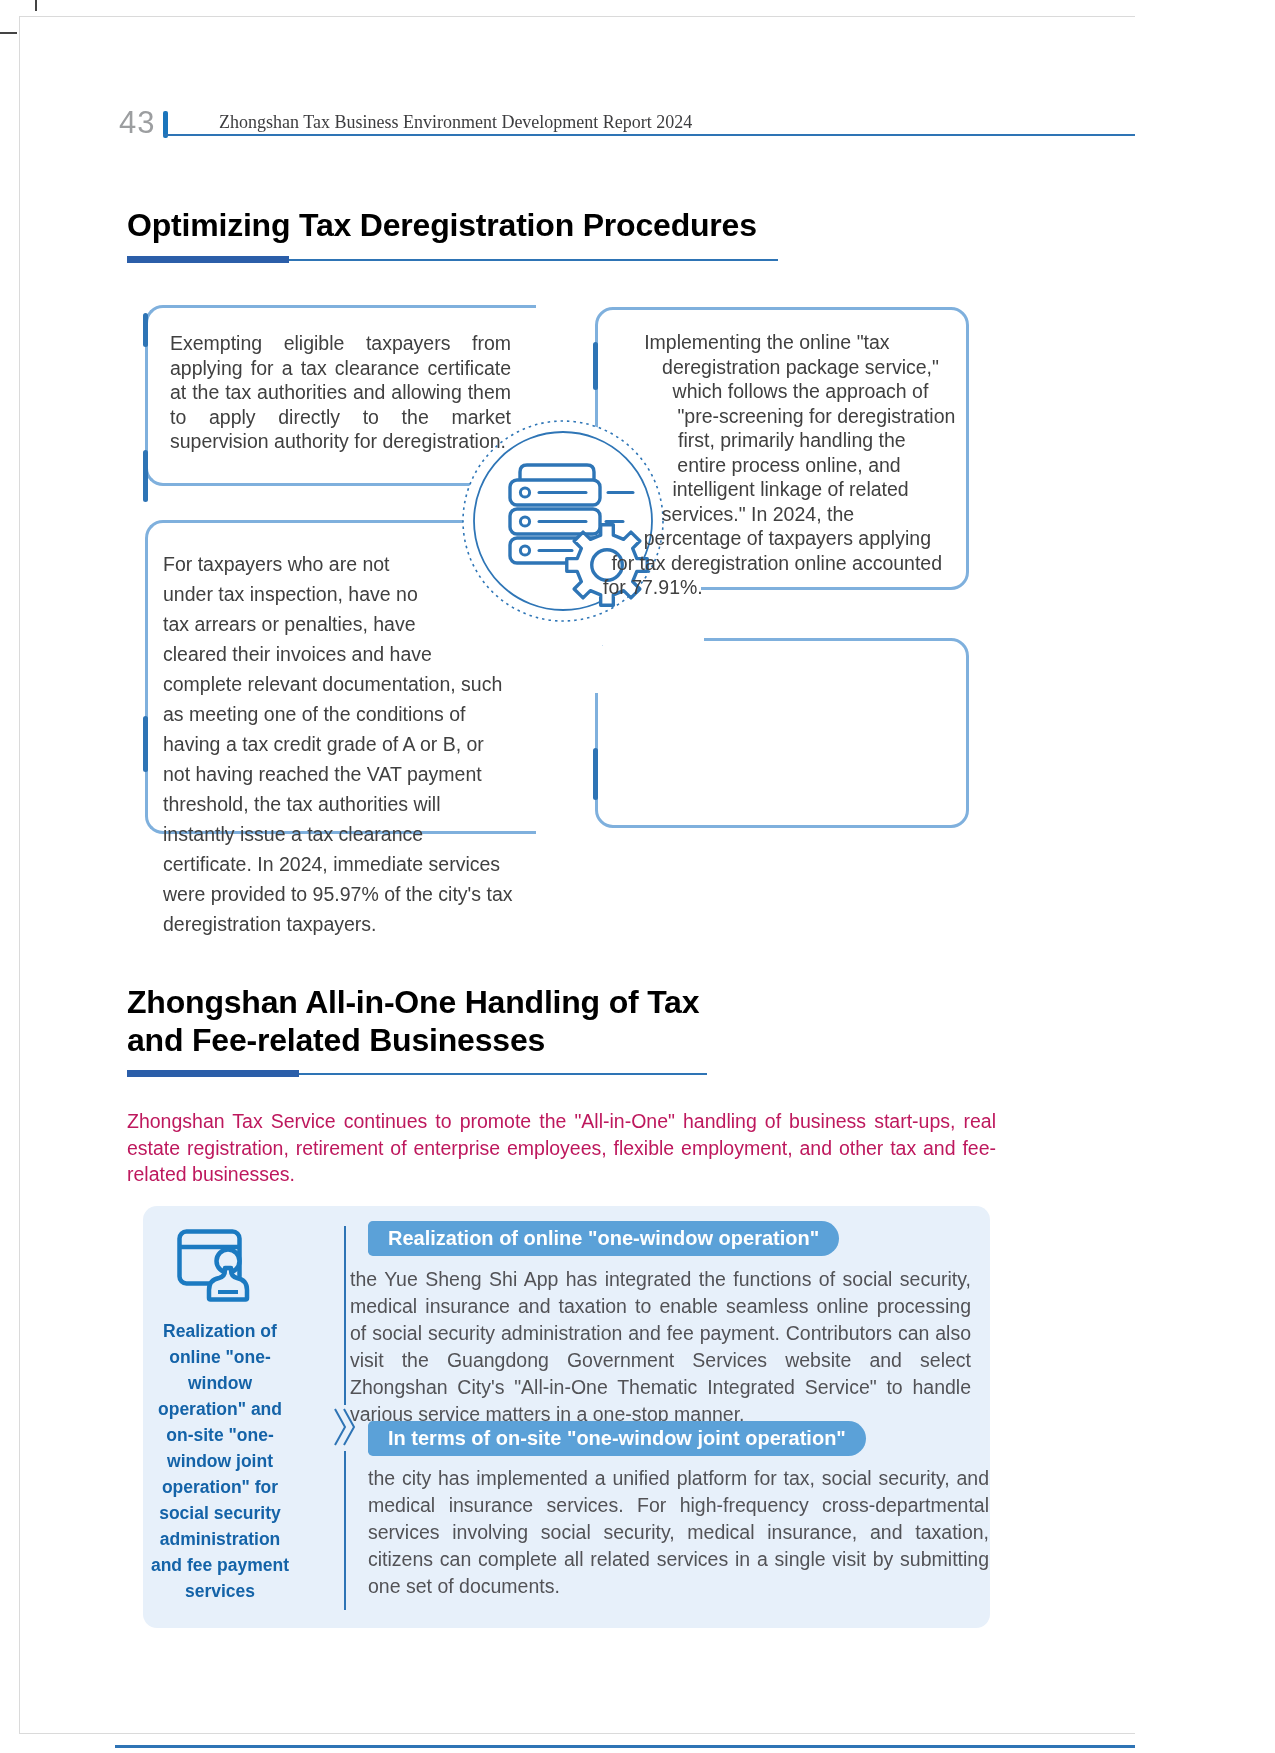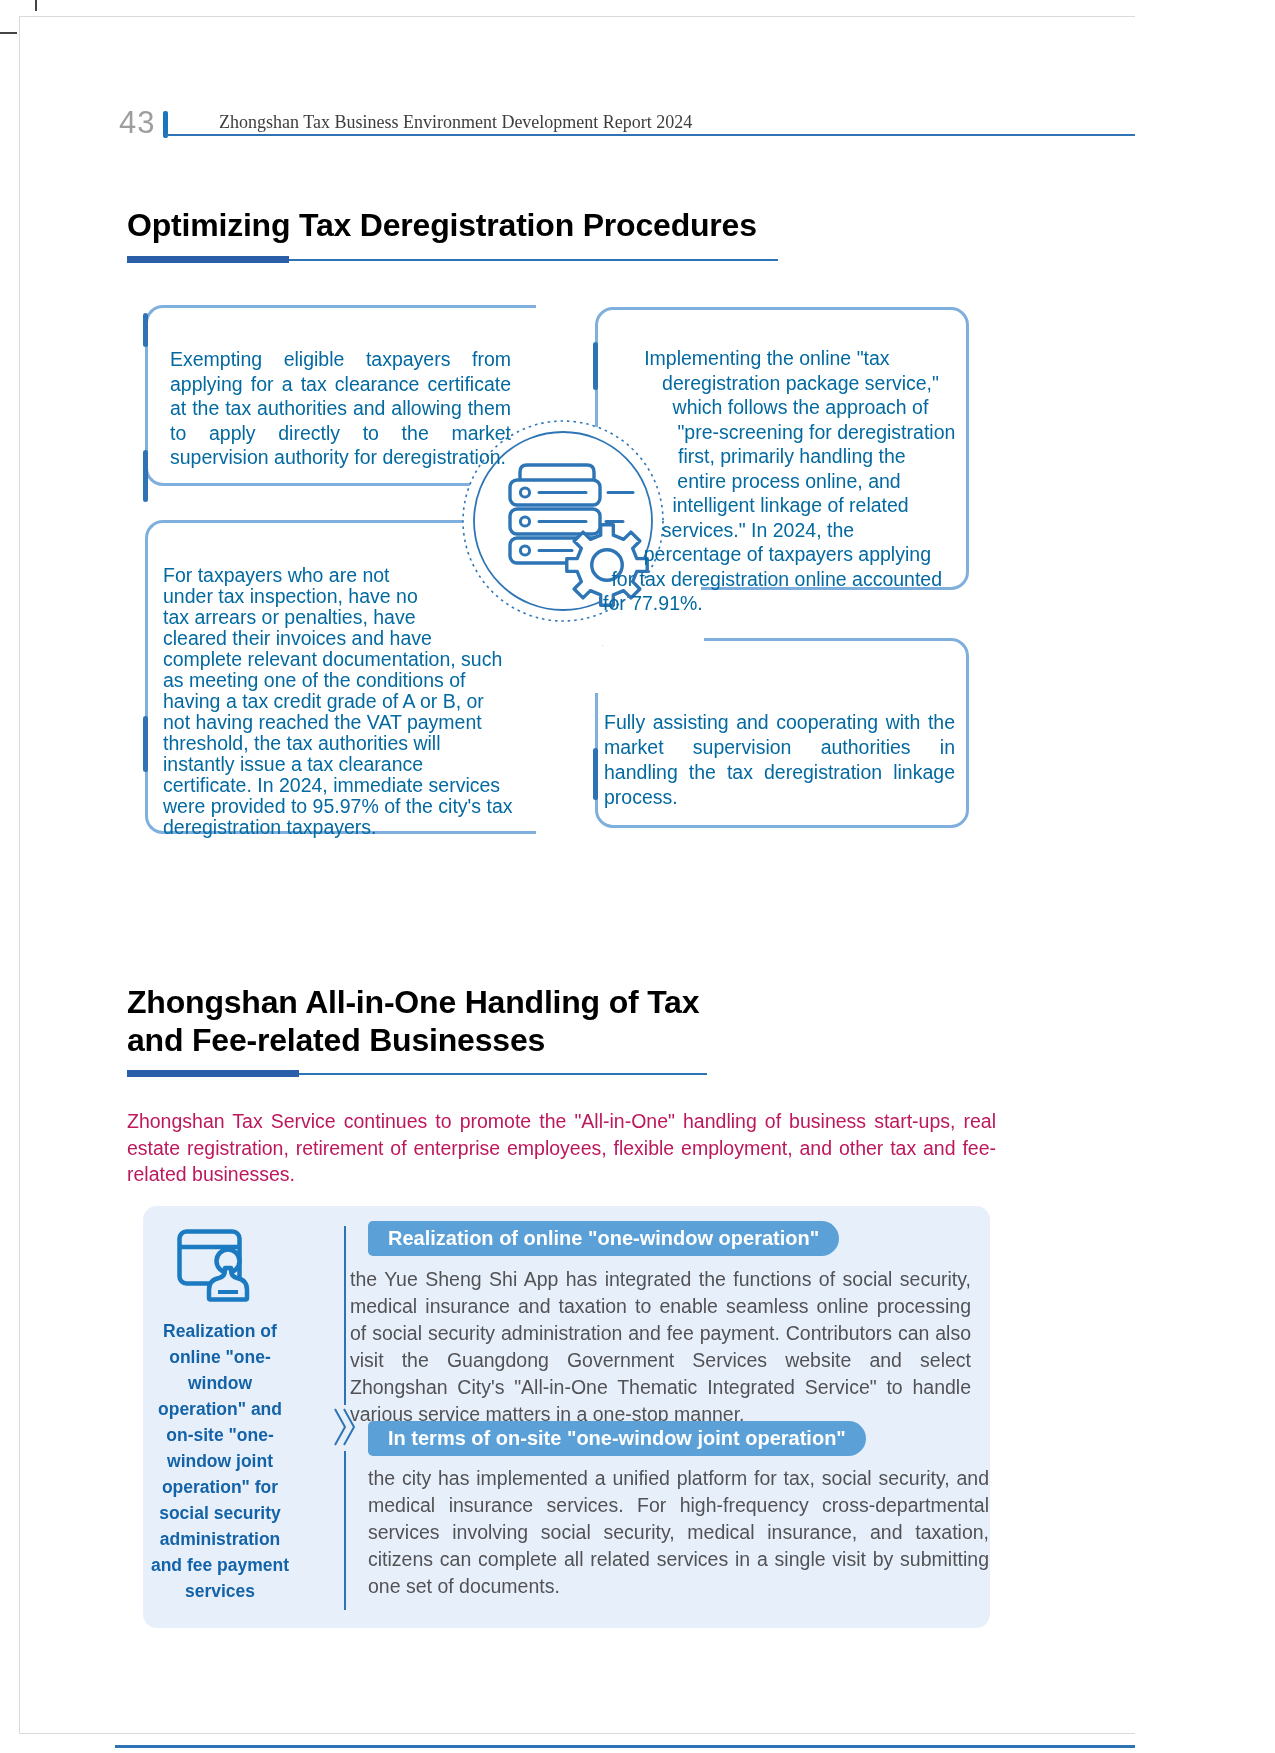--- a/index.html
+++ b/index.html
@@ -40,24 +40,24 @@
   .mask-b2-bottom{left:591px;top:578px;width:110px;height:14px;}
   .mask-b4-top{left:590px;top:634px;width:114px;height:11px;}
   .mask-b4-left{left:591px;top:645px;width:11px;height:48px;}
   .accent{width:5px;background:#2e74b5;border-radius:3px;}
   .acc1{left:143px;top:313px;height:34px;}
   .acc2{left:143px;top:450px;height:52px;}
   .acc3{left:143px;top:716px;height:56px;}
   .acc4{left:593px;top:342px;height:48px;}
   .acc5{left:593px;top:748px;height:52px;}
 
-  .boxtext{font-size:19.5px;line-height:24.5px;color:#0369a1;margin-top:16px;}
+  .boxtext{font-size:19.5px;line-height:24.5px;color:#404040;}
   .bt1{left:170px;top:331px;width:341px;text-align:justify;}
   .bt2{left:603px;top:330px;width:353px;text-align:left;}
-  .bt3{left:163px;top:549px;width:352px;line-height:21px;text-align:left;}
+  .bt3{left:163px;top:549px;width:352px;line-height:30px;text-align:left;}
   .bt4{left:604px;top:694px;width:351px;text-align:justify;line-height:25px;}
   .sp-b2{float:left;width:80px;height:135px;margin-top:99px;shape-outside:circle(125px at -50px 110px);}
   .sp-b3{float:right;width:88px;height:78px;shape-outside:circle(150px at 160px 10px);}
 
   
   .center-icon{left:460px;top:418px;width:206px;height:206px;}
 
   
   .intro{left:127px;top:1108px;width:869px;font-size:19.5px;line-height:26.5px;
          color:#be185d;text-align:justify;}
@@ -136,23 +136,20 @@
 
   <div class="abs boxtext bt1">
     <span>Exempting eligible taxpayers from applying for a tax clearance certificate at the tax authorities and allowing them to apply directly to the market supervision authority for deregistration.</span>
   </div>
   <div class="abs boxtext bt2">
     <span class="sp-b2"></span><span>Implementing the online "tax deregistration package service," which follows the approach of "pre-screening for deregistration first, primarily handling the entire process online, and intelligent linkage of related services." In 2024, the percentage of taxpayers applying for tax deregistration online accounted for 77.91%.</span>
   </div>
   <div class="abs boxtext bt3">
     <span class="sp-b3"></span><span>For taxpayers who are not under tax inspection, have no tax arrears or penalties, have cleared their invoices and have complete relevant documentation, such as meeting one of the conditions of having a tax credit grade of A or B, or not having reached the VAT payment threshold, the tax authorities will instantly issue a tax clearance certificate. In 2024, immediate services were provided to 95.97% of the city's tax deregistration taxpayers.</span>
   </div>
-  <div class="abs boxtext bt4">
-    <span>Fully assisting and cooperating with the market supervision authorities in handling the tax deregistration linkage process.</span>
-  </div>
 
   <div class="abs h1 h1-b">
     <span style="display:block">Zhongshan All-in-One Handling of Tax</span>
     <span style="display:block">and Fee-related Businesses</span>
   </div>
   <div class="abs rule-thick r2a"></div>
   <div class="abs rule-thin r2b"></div>
 
   <div class="abs intro">Zhongshan Tax Service continues to promote the "All-in-One" handling of business start-ups, real estate registration, retirement of enterprise employees, flexible employment, and other tax and fee-related businesses.</div>
 

